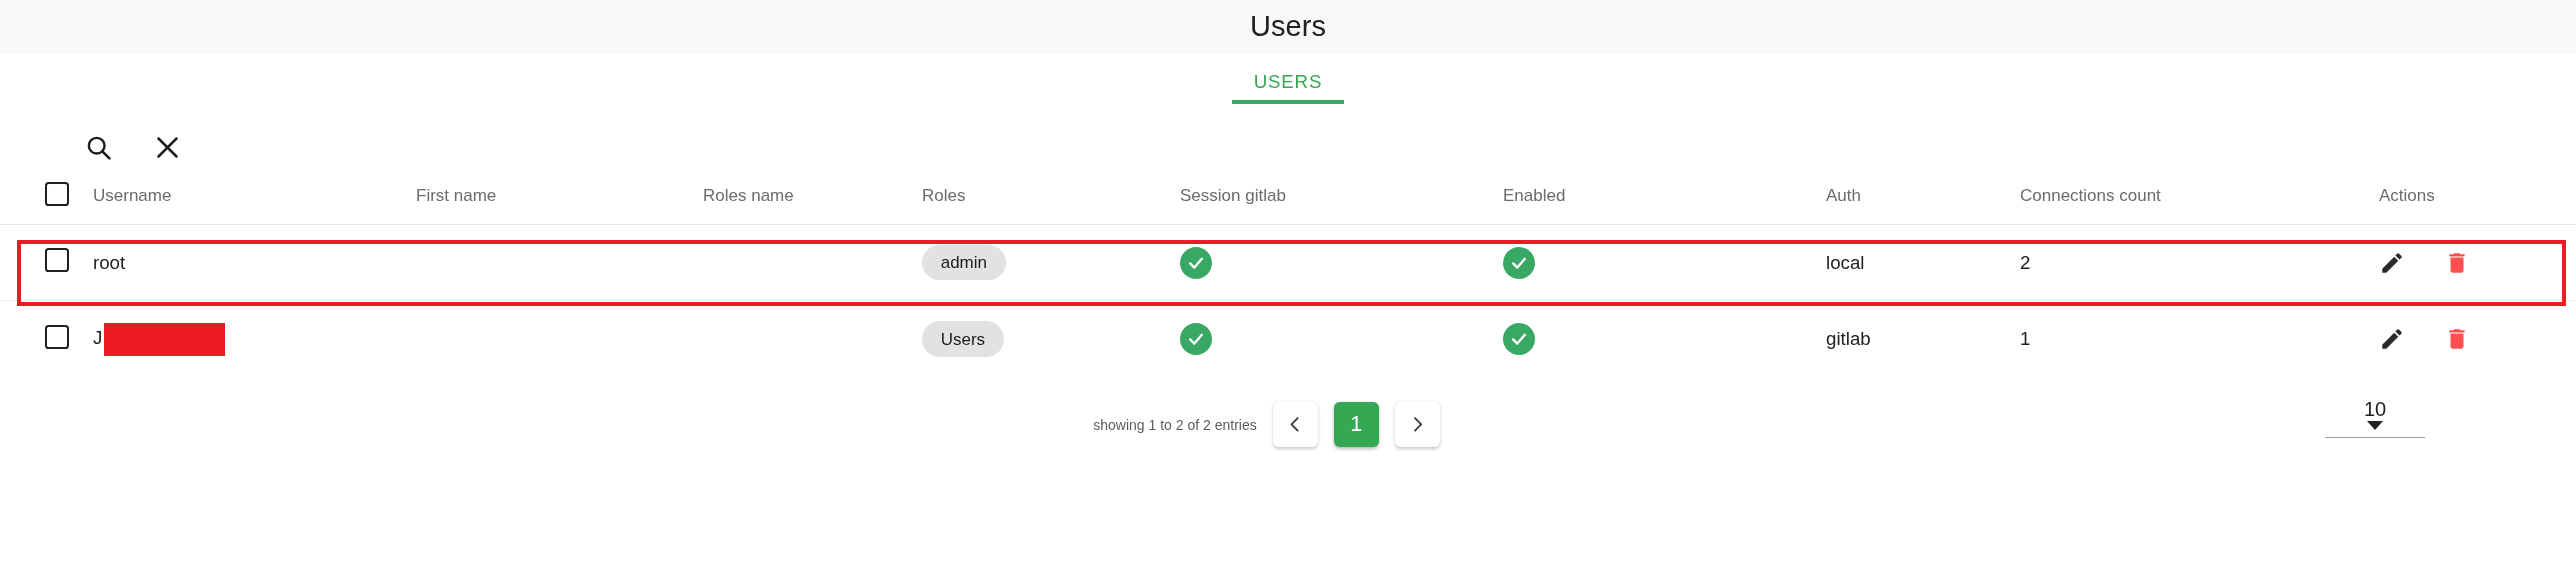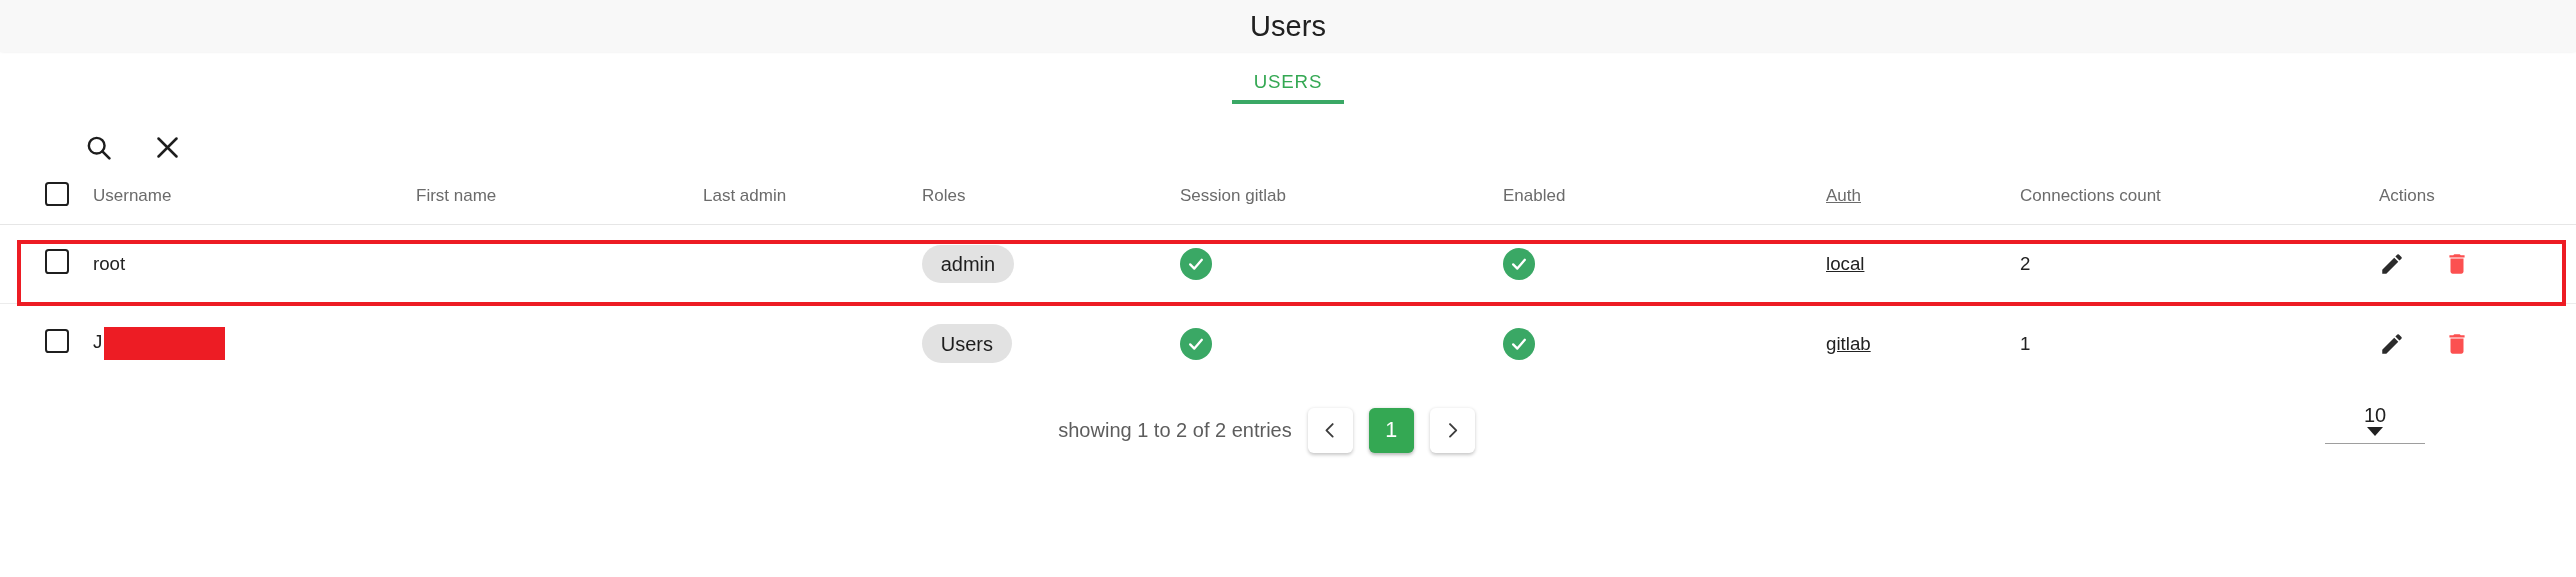--- a/index.html
+++ b/index.html
@@ -121,41 +121,41 @@
   tr.row-highlighted td { border-bottom-color: transparent; }
 
   
   .col-check    { width: 93px; padding-left: 45px !important; }
   .col-username { width: 323px; }
   .col-first    { width: 287px; }
   .col-last     { width: 219px; }
   .col-roles    { width: 258px; }
   .col-session  { width: 323px; }
   .col-enabled  { width: 323px; }
-  .col-auth     { width: 194px; text-decoration: underline; }
+  .col-auth     { width: 194px; }
   .col-conns    { width: 359px; }
   .col-actions  { width: auto; }
 
   
   .mat-checkbox {
     width: 24.4px; height: 24.4px;
     border: 2.9px solid #1f1f1f;
     border-radius: 3.6px;
     background: #ffffff;
     display: inline-block;
     cursor: pointer;
   }
 
   
   .chip {
     display: inline-block;
     background: #e2e2e2;
     color: #1d1d1d;
     border-radius: 717px;
-    font-size: 20px;
+    font-size: 17px;
     padding: 9.3px 18.7px;
     line-height: 1;
   }
 
   
   .status-ok {
     width: 32px; height: 32px;
     border-radius: 50%;
     background: #3aa865;
     display: inline-flex;
@@ -193,21 +193,21 @@
     position: relative;
   }
   .pager {
     display: flex;
     align-items: center;
     gap: 16px;
     margin: 0 auto;
     padding-right: 43px;
   }
   .showing-text {
-    font-size: 20px;
+    font-size: 14px;
     color: #5d5d5d;
     margin-right: 0;
   }
   .pg-btn {
     width: 45px; height: 45px;
     border-radius: 5.7px;
     border: none;
     background: #ffffff;
     box-shadow: 0 1.4px 3.6px rgba(0,0,0,0.22);
     cursor: pointer;
@@ -265,21 +265,21 @@
 
 <div class="table-wrap">
   <table class="users-table">
     <thead>
       <tr>
         <th class="col-check">
           <span class="mat-checkbox"></span>
         </th>
         <th class="col-username">Username</th>
         <th class="col-first">First name</th>
-        <th class="col-last">Last admin</th>
+        <th class="col-last">Roles name</th>
         <th class="col-roles">Roles</th>
         <th class="col-session">Session gitlab</th>
         <th class="col-enabled">Enabled</th>
         <th class="col-auth">Auth</th>
         <th class="col-conns">Connections count</th>
         <th class="col-actions">Actions</th>
       </tr>
     </thead>
     <tbody>
 

